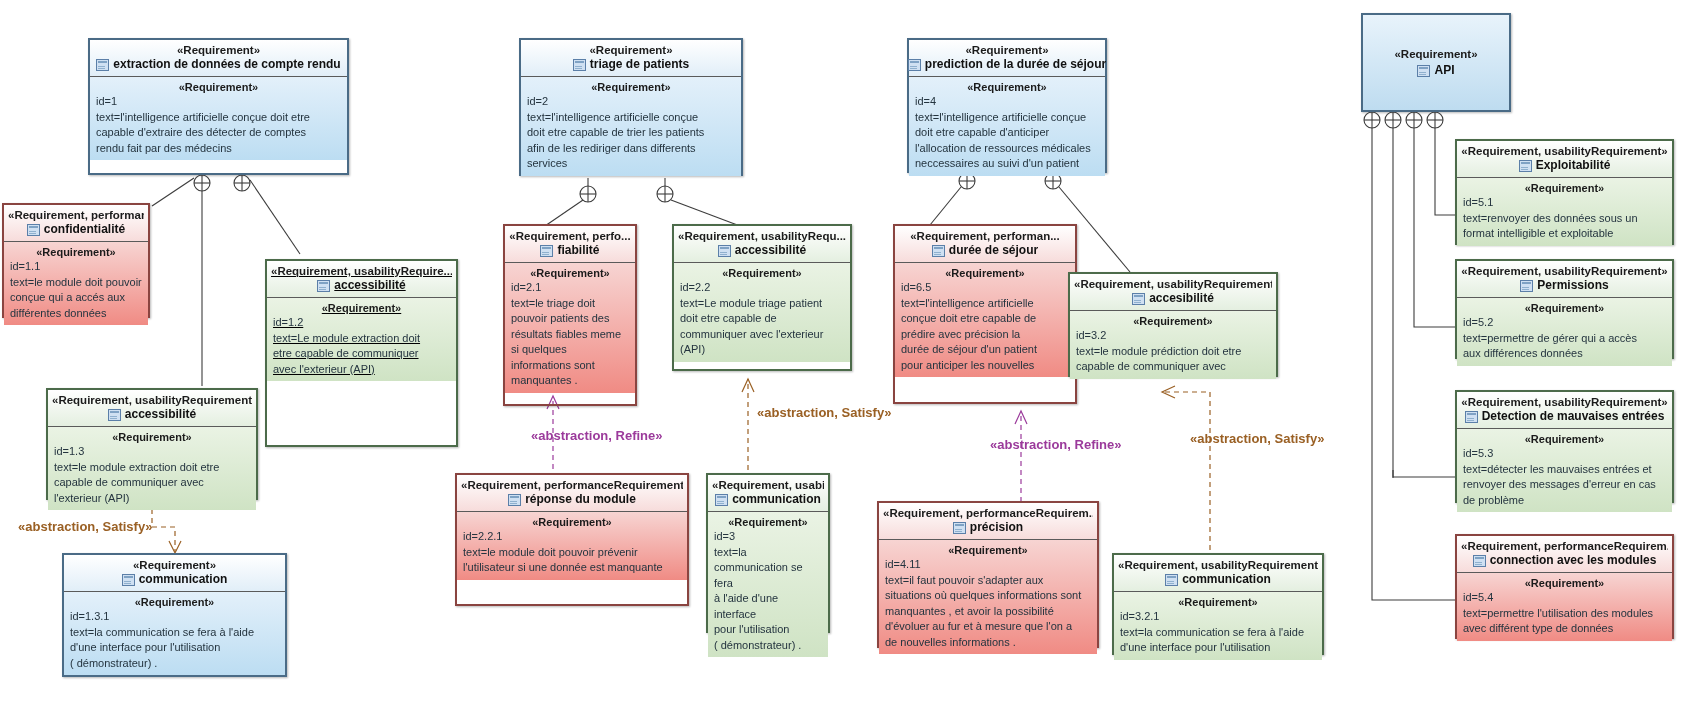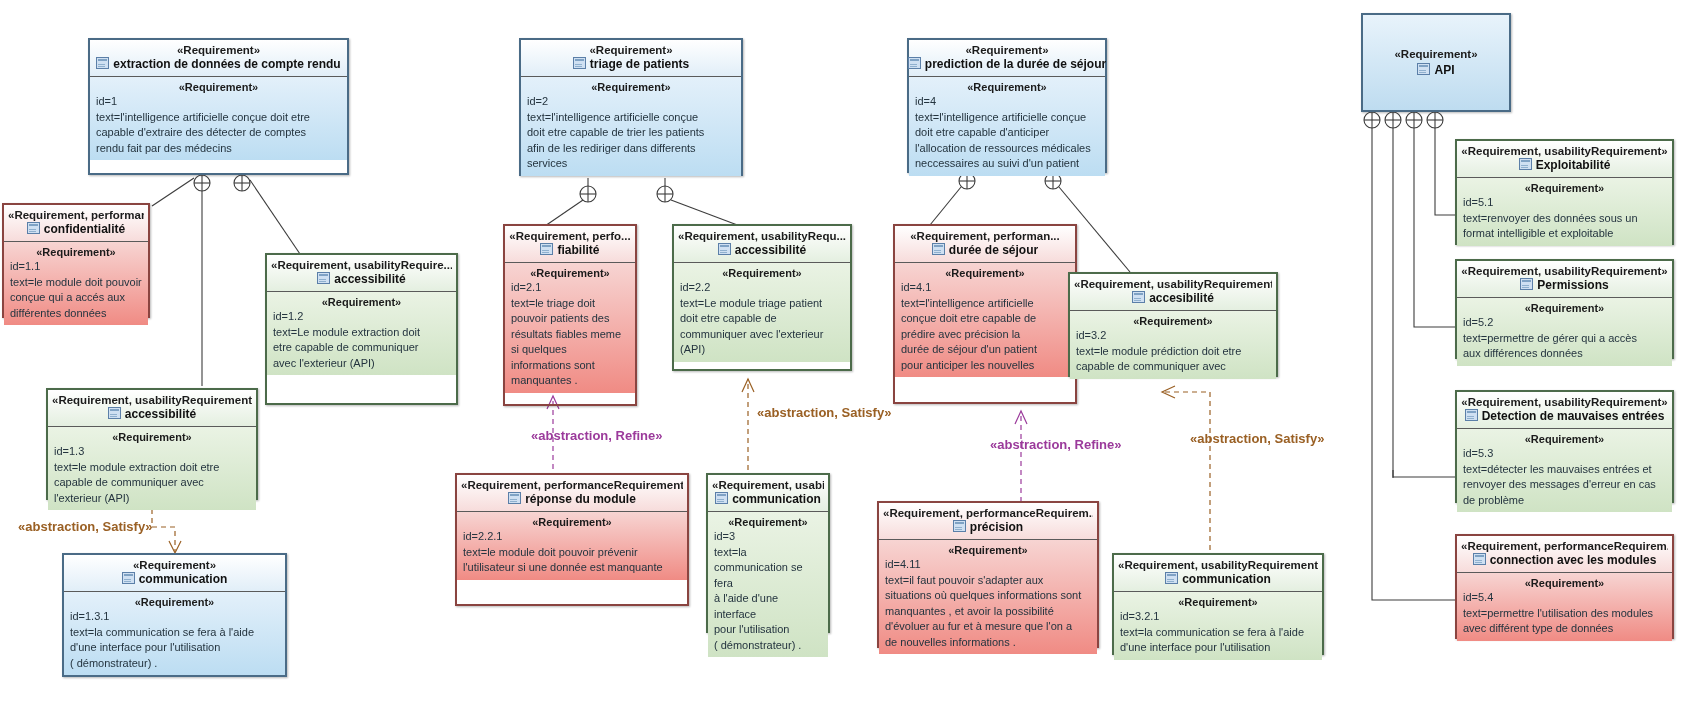--- a/index.html
+++ b/index.html
@@ -8,21 +8,21 @@
 
   
   .blk{position:absolute;box-sizing:border-box;border:2px solid #22c55e;
        box-shadow:1px 1px 2px rgba(0,0,0,.28);}
   .hdr{box-sizing:border-box;border-bottom:1px solid #5a5a5a;text-align:center;
        padding:3px 4px 4px 4px;}
   .body{box-sizing:border-box;padding:3px 6px 4px 6px;}
   .stereo{font-size:11.5px;font-weight:bold;color:#1b1b1b;line-height:14px;
           white-space:nowrap;overflow:hidden;}
   .name{font-size:12px;font-weight:bold;color:#111;line-height:15px;
-        display:flex;justify-content:center;gap:4px;white-space:nowrap;}
+        display:flex;align-items:center;justify-content:center;gap:4px;white-space:nowrap;}
   .bstereo{font-size:11px;font-weight:bold;color:#1b1b1b;text-align:center;line-height:14px;}
   .attr{font-size:11px;color:#24343f;line-height:15.5px;text-align:left;}
 
   
   .green .hdr{background:linear-gradient(to bottom,#ffffff 0%,#e4efe0 100%);}
   .green .body{background:linear-gradient(to bottom,#eaf3e4 0%,#cfe3c4 100%);}
   .green{border-color:#4c6b4a;}
   
   .red .hdr{background:linear-gradient(to bottom,#ffffff 0%,#f7dcdb 100%);}
   .red .body{background:linear-gradient(to bottom,#f7d4d2 0%,#f08b84 100%);}
@@ -188,21 +188,21 @@
     </div>
     <div class="body">
       <div class="bstereo">«Requirement»</div>
       <div class="attr">id=1.1</div>
       <div class="attr">text=le module doit pouvoir</div>
       <div class="attr">conçue qui a accés aux</div>
       <div class="attr">différentes données</div>
     </div>
   </div>
 
-  <div class="blk green" style="left:265px;top:253px;width:193px;height:152px;">
+  <div class="blk green" style="left:265px;top:259px;width:193px;height:188px;text-decoration:underline;">
     <div class="hdr">
       <div class="stereo">«Requirement, usabilityRequire...</div>
       <div class="name">
         <span class="req-icon"></span>
         <span>accessibilité</span>
       </div>
     </div>
     <div class="body">
       <div class="bstereo">«Requirement»</div>
       <div class="attr">id=1.2</div>
@@ -358,21 +358,21 @@
   <div class="blk red" style="left:893px;top:224px;width:184px;height:180px;">
     <div class="hdr">
       <div class="stereo">«Requirement, performan...</div>
       <div class="name">
         <span class="req-icon"></span>
         <span>durée de séjour</span>
       </div>
     </div>
     <div class="body">
       <div class="bstereo">«Requirement»</div>
-      <div class="attr">id=4.1</div>
+      <div class="attr">id=6.5</div>
       <div class="attr">text=l'intelligence artificielle</div>
       <div class="attr">conçue doit etre capable de</div>
       <div class="attr">prédire avec précision la</div>
       <div class="attr">durée de séjour d'un patient</div>
       <div class="attr">pour anticiper les nouvelles</div>
     </div>
   </div>
 
   <div class="blk green" style="left:1068px;top:272px;width:210px;height:105px;">
     <div class="hdr">

